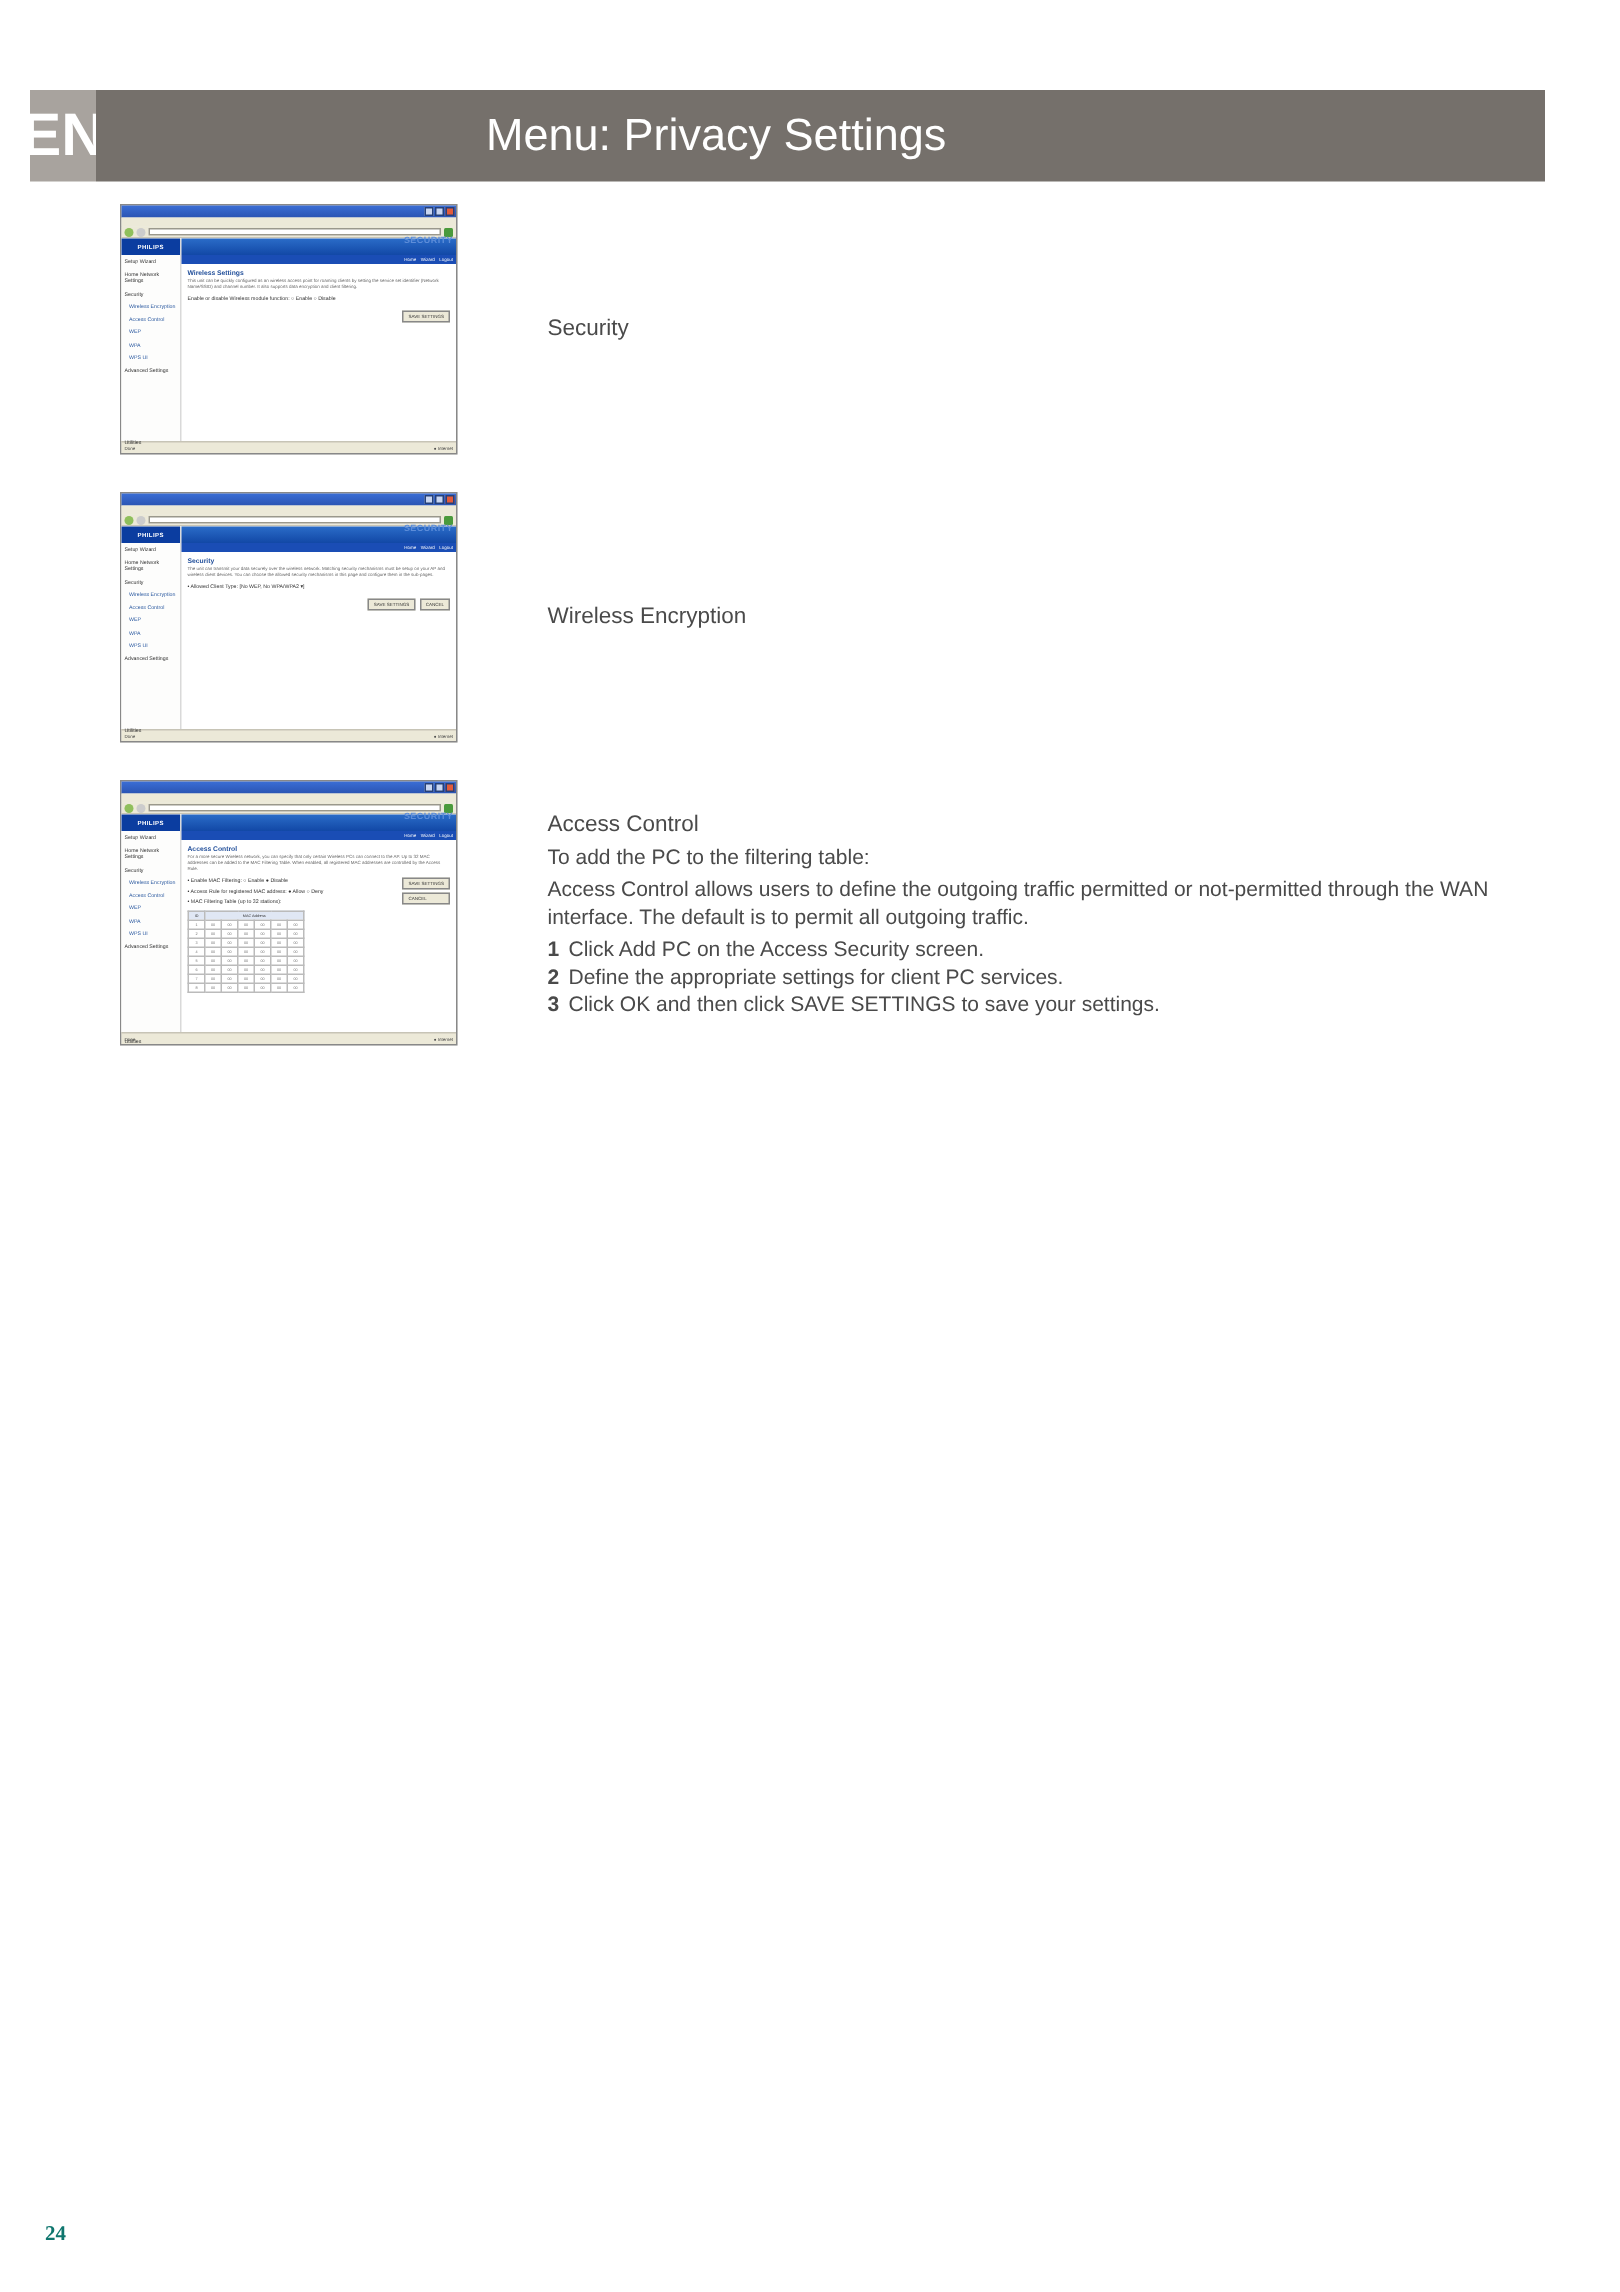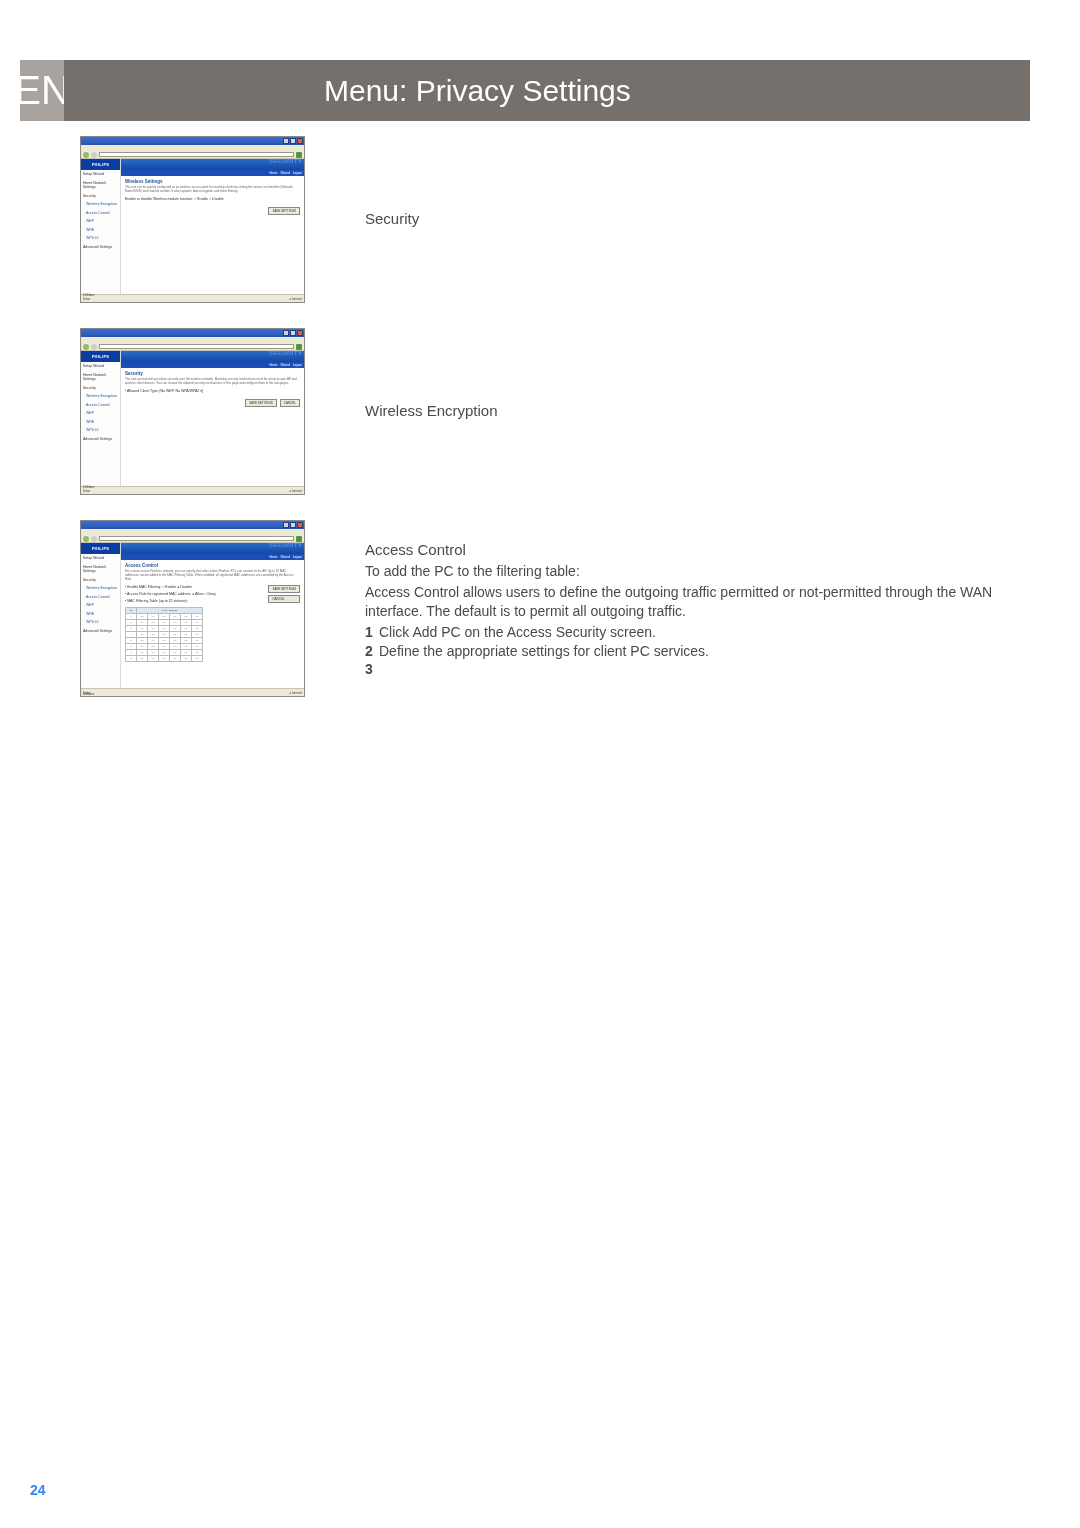--- a/index.html
+++ b/index.html
@@ -16,21 +16,21 @@
     .header-row {
       display: flex;
       align-items: stretch;
       margin-bottom: 15px;
     }
     .lang-badge {
       width: 44px;
       background: #a8a39e;
       color: #fff;
       font-size: 40px;
-      font-weight: normal;
+      font-weight: bold;
       display: flex;
       align-items: center;
       justify-content: center;
       padding: 8px 0;
     }
     .title-bar {
       flex: 1;
       background: #75706b;
       color: #fff;
       font-size: 30px;
@@ -70,21 +70,22 @@
       font-weight: bold;
       width: 14px;
       flex-shrink: 0;
     }
     .page-number {
       position: absolute;
       bottom: 30px;
       left: 30px;
       font-size: 14px;
       font-weight: bold;
-      color: #3b82f6;
+      color: #0f766e;
+      font-family: Liberation Serif, serif;
     }
 
     
     .browser-frame {
       width: 225px;
       border: 1px solid #888;
       background: #eceae7;
       font-size: 4px;
       color: #333;
     }
@@ -500,20 +501,21 @@
         <div class="step">
             <span class="step-num">1</span>
             <span>Click  Add PC  on the Access Security screen.</span>
           </div>
         <div class="step">
             <span class="step-num">2</span>
             <span>Define the appropriate settings for client PC services.</span>
           </div>
         <div class="step">
             <span class="step-num">3</span>
+            <span>Click  OK  and then click  SAVE SETTINGS  to save your settings.</span>
           </div>
       </div>
     </div>
   </div>
 
 </div>
 
 <div class="page-number">24</div>
 
 </body></html>

